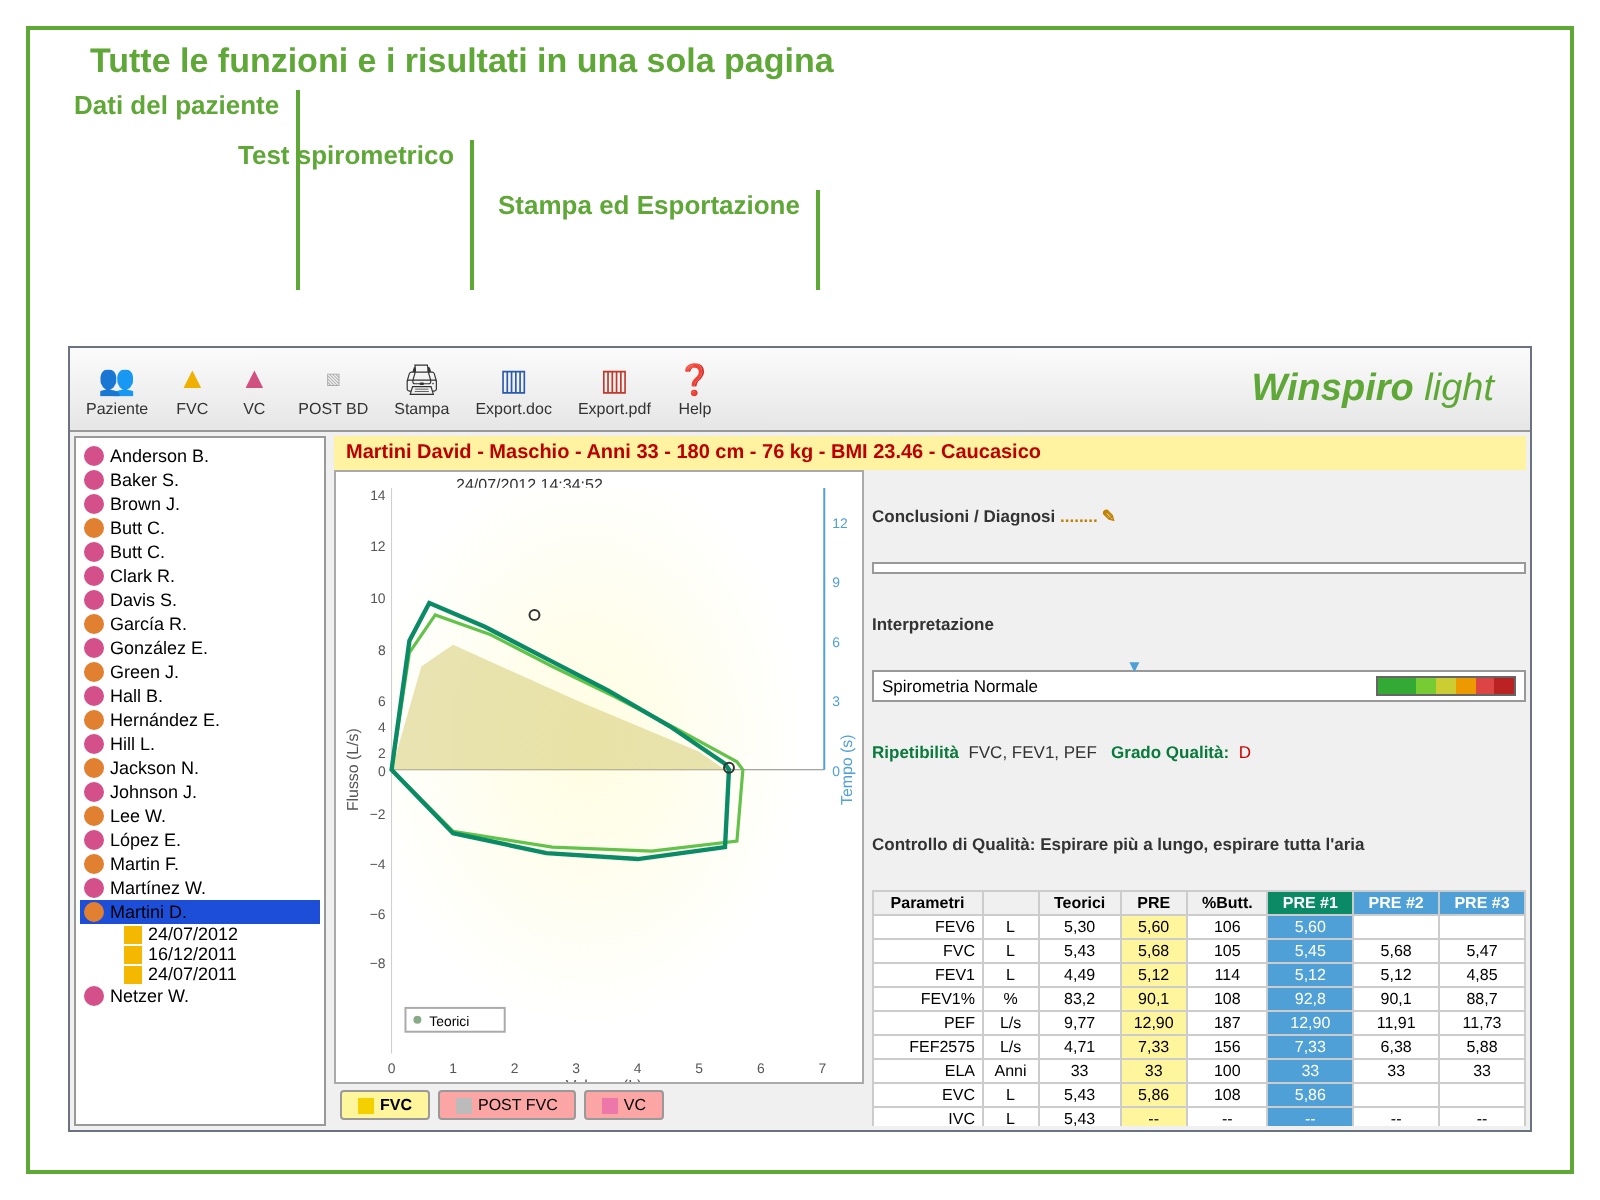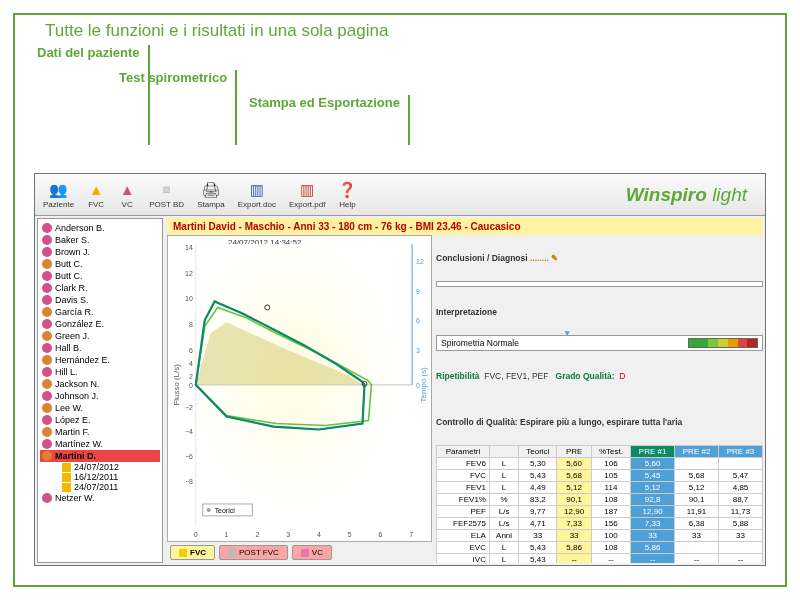--- a/index.html
+++ b/index.html
@@ -1,34 +1,34 @@
 <!DOCTYPE html>
 <html><head>
 <meta charset="utf-8">
 <style>
 *{box-sizing:border-box;font-family:Arial,Helvetica,sans-serif}
 body{margin:0;width:800px;height:600px;background:#fff;position:relative}
 .frame{position:absolute;left:13px;top:13px;right:13px;bottom:13px;border:2px solid #5fa838}
-h1{margin:0;padding:6px 0 4px 30px;font-size:17px;font-weight:normal;color:#5fa838}
+h1{margin:0;padding:6px 0 4px 30px;font-size:17px;font-weight:bold;color:#5fa838}
 .callouts{position:relative;height:115px;padding-left:20px}
 .co{position:absolute;display:flex;flex-direction:row}
 .co .lbl{font-size:13px;font-weight:bold;color:#5fa838;white-space:nowrap;padding-left:4px}
 .co .ln{width:2px;background:#5fa838;margin-left:8px}
 .appwin{position:absolute;left:19px;right:19px;top:158px;bottom:19px;border:1px solid #6b7280;background:#f0f0f0;display:flex;flex-direction:column}
 .toolbar{height:42px;display:flex;align-items:center;gap:13px;padding:3px 8px;background:linear-gradient(#fbfbfb,#e6e6e6);border-bottom:1px solid #999}
 .tbtn{display:flex;flex-direction:column;align-items:center;gap:1px;font-size:8px;color:#333;cursor:pointer}
 .tbtn .ic{width:18px;height:18px;display:flex;align-items:center;justify-content:center;font-size:15px}
 .brand{margin-left:auto;margin-right:10px;font-size:19px;font-style:italic;font-weight:bold;color:#5fa838}
 .brand .lt{font-weight:normal}
 .content{flex:1;display:flex;overflow:hidden}
 .sidebar{width:126px;border:1px solid #999;margin:2px;background:#fff;padding:3px 2px;overflow-y:auto;overflow-x:hidden;font-size:9px}
 .p-item{display:flex;align-items:center;gap:3px;padding:1px 2px;white-space:nowrap}
 .p-item .av{width:10px;height:10px;border-radius:50%;background:#e08030;flex-shrink:0}
 .p-item .av.f{background:#d4508a}
-.p-item.sel{background:#ef4444;font-weight:bold}
+.p-item.sel{background:#1d4ed8;font-weight:normal}
 .p-sub{padding-left:22px;display:flex;align-items:center;gap:3px}
 .p-sub .fold{width:9px;height:9px;background:#f5b800;flex-shrink:0}
 .main{flex:1;display:flex;flex-direction:column;padding:2px;overflow:hidden}
 .pat-hdr{background:#fff2a0;padding:3px 6px;font-size:10px;font-weight:bold;color:#b00}
 .mid{flex:1;display:flex;gap:4px;overflow:hidden}
 .chartcol{width:265px;display:flex;flex-direction:column}
 .chart{flex:1;background:#fff;border:1px solid #aaa;position:relative;overflow:hidden}
 .chart .ts{position:absolute;top:2px;left:60px;font-size:8px;color:#333}
 .chart svg{position:absolute;inset:0}
 .legend{display:flex;gap:4px;padding:3px;font-size:8px}
@@ -37,21 +37,21 @@
 .lg .sw{width:8px;height:8px}
 .rightcol{flex:1;display:flex;flex-direction:column;font-size:8.5px}
 .box{background:#fff;border:1px solid #999;margin-bottom:2px;padding:2px 4px}
 .lblrow{font-size:8.5px;font-weight:bold;color:#333;padding:18px 0}
 .ed{color:#c08000;display:inline-flex;align-items:center;gap:2px}
 .interp{display:flex;align-items:center;gap:6px}
 .tl{display:flex;height:10px;border:1px solid #666;margin-left:auto;width:70px}
 .tl div{flex:1}
 .tbl{width:100%;border-collapse:collapse;font-size:8px;background:#fff}
 .tbl th,.tbl td{border:1px solid #ccc;padding:1px 3px;text-align:center}
-.tbl th{background:#f0f0f0;font-weight:normal}
+.tbl th{background:#f0f0f0;font-weight:bold}
 .tbl td.l{text-align:right}
 .tbl .prehi{background:#fff59d}
 .tbl th.pre1{background:#0b8a66;color:#fff}
 .tbl th.pre2,.tbl th.pre3{background:#4fa0d6;color:#fff}
 .tbl td.pre1{background:#4fa0d6;color:#fff}
 .del{font-size:8.5px;color:#0a7a3c;padding:3px 2px;display:flex;align-items:center;gap:3px}
 .del .trash{width:11px;height:11px;background:#6aa;border-radius:2px}
 .marker{position:absolute;color:#4fa0d6}
 </style>
 </head>
@@ -312,21 +312,21 @@
       </div>
       <div class="lblrow" style="color:#0a7a3c"><b>Ripetibilità</b>&nbsp;&nbsp;<span style="color:#333;font-weight:normal">FVC, FEV1, PEF</span>&nbsp;&nbsp;&nbsp;<b>Grado Qualità:</b>&nbsp;&nbsp;<span style="color:#c00;font-weight:normal">D</span></div>
       <div class="lblrow" style="font-weight:bold"><b>Controllo di Qualità:</b> <span>Espirare più a lungo, espirare tutta l'aria</span></div>
       <table class="tbl">
        <thead>
                   <tr id="thead">
                     <th>Parametri</th>
                     <th></th>
                     <th>Teorici</th>
                     <th>PRE</th>
-                    <th>%Test.</th>
+                    <th>%Butt.</th>
                     <th class="pre1">PRE #1</th>
                     <th class="pre2">PRE #2</th>
                     <th class="pre3">PRE #3</th>
                   </tr>
                 </thead>
        <tbody id="tbody">
                   <tr>
                     <td class="l">FEV6</td>
                     <td>L</td>
                     <td>5,30</td>

